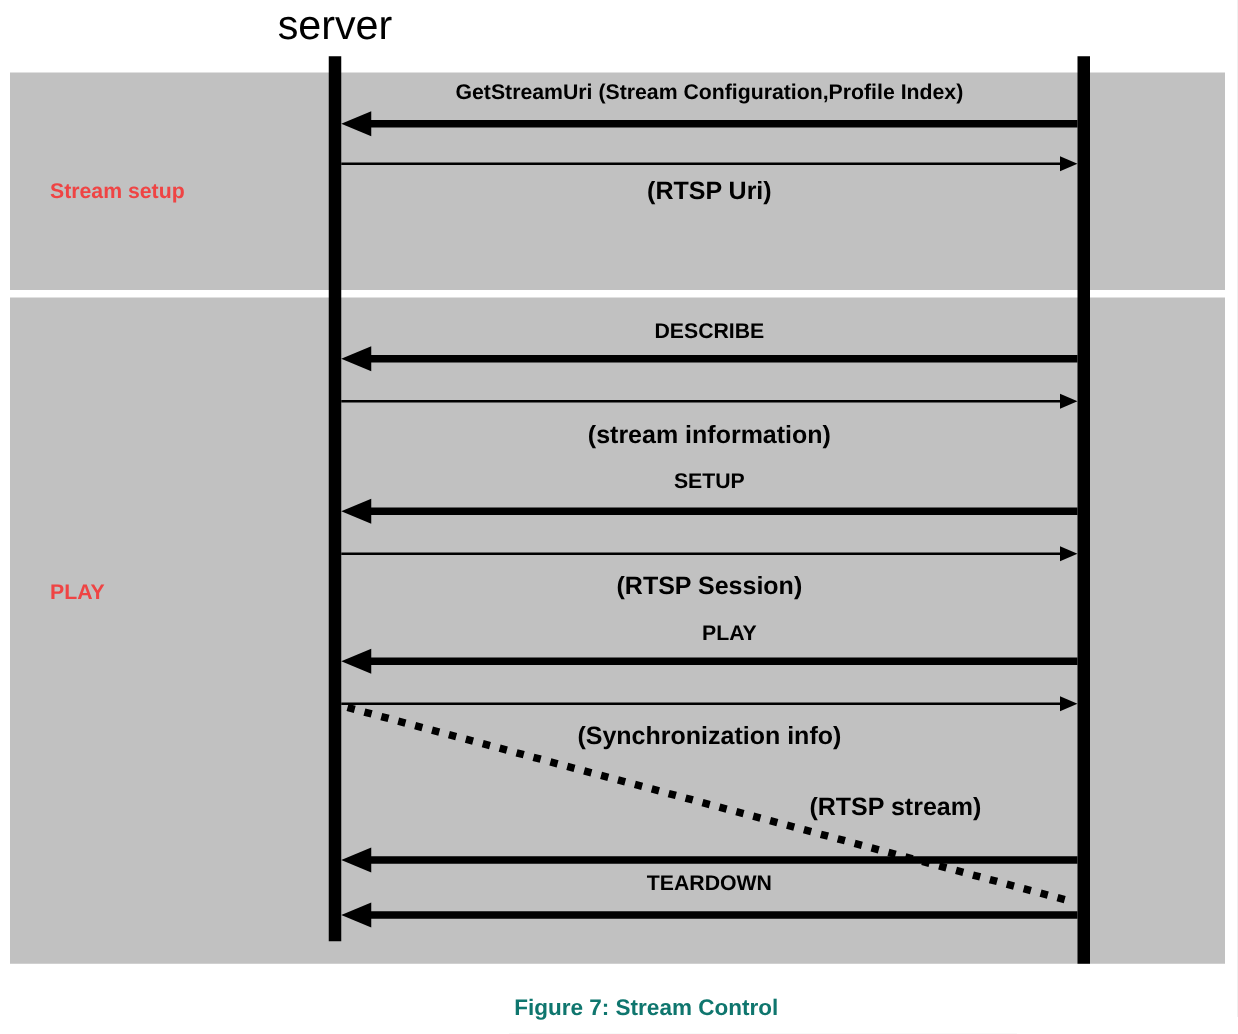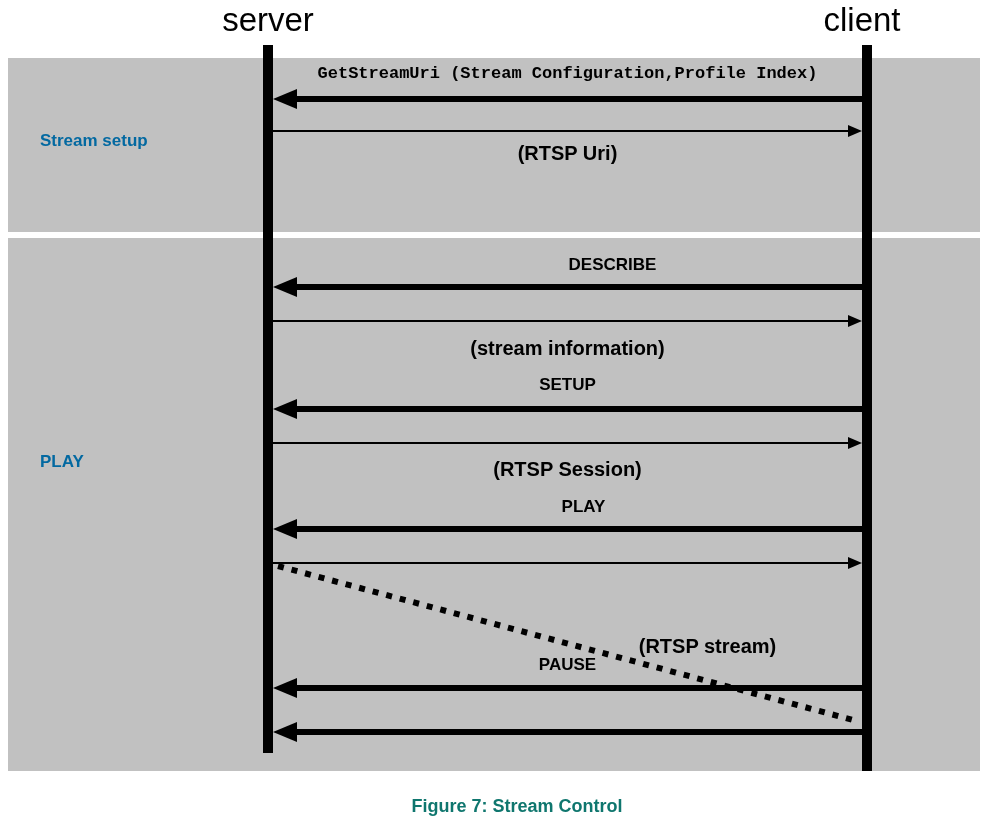--- a/index.html
+++ b/index.html
@@ -36,22 +36,23 @@
     color:#000;
     line-height:36px;
   }
   #server-label{left:168px;}
   #client-label{left:762px;}
   .section-label{
     position:absolute;
     left:40px;
     font-size:17px;
     font-weight:bold;
-    color:#0369a1;
+    color:#ef4444;
     line-height:20px;
+    margin-top:12px;
   }
   #section-stream-setup{top:131px;}
   #section-rtsp{top:452px;}
   .msg-label{
     position:absolute;
     left:273px;width:589px;
     text-align:center;
     color:#000;
     line-height:20px;
     white-space:nowrap;
@@ -87,29 +88,29 @@
   #arrow-getstreamuri{top:89px;}
   #arrow-rtspuri{top:125px;}
   #arrow-describe{top:277px;}
   #arrow-streaminfo{top:315px;}
   #arrow-setup{top:399px;}
   #arrow-rtspsession{top:437px;}
   #arrow-play{top:519px;}
   #arrow-syncinfo{top:557px;}
   #arrow-pause{top:678px;}
   #arrow-teardown{top:722px;}
-  #label-getstreamuri{top:64px;font-family:Liberation Mono, monospace;}
+  #label-getstreamuri{top:64px;}
   #label-rtspuri{top:143px;}
-  #label-describe{top:255px;margin-left:45px;}
+  #label-describe{top:255px;}
   #label-streaminfo{top:338px;}
   #label-setup{top:375px;}
   #label-rtspsession{top:459px;}
   #label-play{top:497px;margin-left:16px;}
   #label-syncinfo{top:579px;}
-  #label-rtspstream{top:636px;left:630px;width:155px;}
+  #label-rtspstream{top:636px;left:630px;width:155px;text-align:right;}
   #label-pause{top:655px;}
   #label-teardown{top:697px;}
   #rtsp-stream-svg{
     position:absolute;
     left:273px;top:555px;
     width:589px;height:175px;
   }
   #figure-caption{
     position:absolute;
     left:217px;top:795px;width:600px;
@@ -122,37 +123,37 @@
 </style>
 </head>
 <body>
 
 <div id="stage">
 
   <div class="band" id="band-stream-setup"></div>
   <div class="band" id="band-rtsp"></div>
 
   <div class="actor-label" id="server-label">server</div>
-  <div class="actor-label" id="client-label">client</div>
 
   <div class="lifeline" id="server-lifeline"></div>
   <div class="lifeline" id="client-lifeline"></div>
 
   <div class="section-label" id="section-stream-setup">Stream setup</div>
   <div class="section-label" id="section-rtsp">PLAY</div>
 
   <div class="msg-label msg-bold" id="label-getstreamuri">GetStreamUri (Stream Configuration,Profile Index)</div>
   <div class="msg-label msg-plain" id="label-rtspuri">(RTSP Uri)</div>
   <div class="msg-label msg-bold" id="label-describe">DESCRIBE</div>
   <div class="msg-label msg-plain" id="label-streaminfo">(stream information)</div>
   <div class="msg-label msg-bold" id="label-setup">SETUP</div>
   <div class="msg-label msg-plain" id="label-rtspsession">(RTSP Session)</div>
   <div class="msg-label msg-bold" id="label-play">PLAY</div>
+  <div class="msg-label msg-plain" id="label-syncinfo">(Synchronization info)</div>
   <div class="msg-label msg-plain" id="label-rtspstream">(RTSP stream)</div>
-  <div class="msg-label msg-bold" id="label-pause">PAUSE</div>
+  <div class="msg-label msg-bold" id="label-teardown">TEARDOWN</div>
 
   <div class="arrow-thick" id="arrow-getstreamuri">
     <div class="head"></div>
       <div class="line"></div>
   </div>
   <div class="arrow-thick" id="arrow-describe">
     <div class="head"></div>
       <div class="line"></div>
   </div>
   <div class="arrow-thick" id="arrow-setup">

